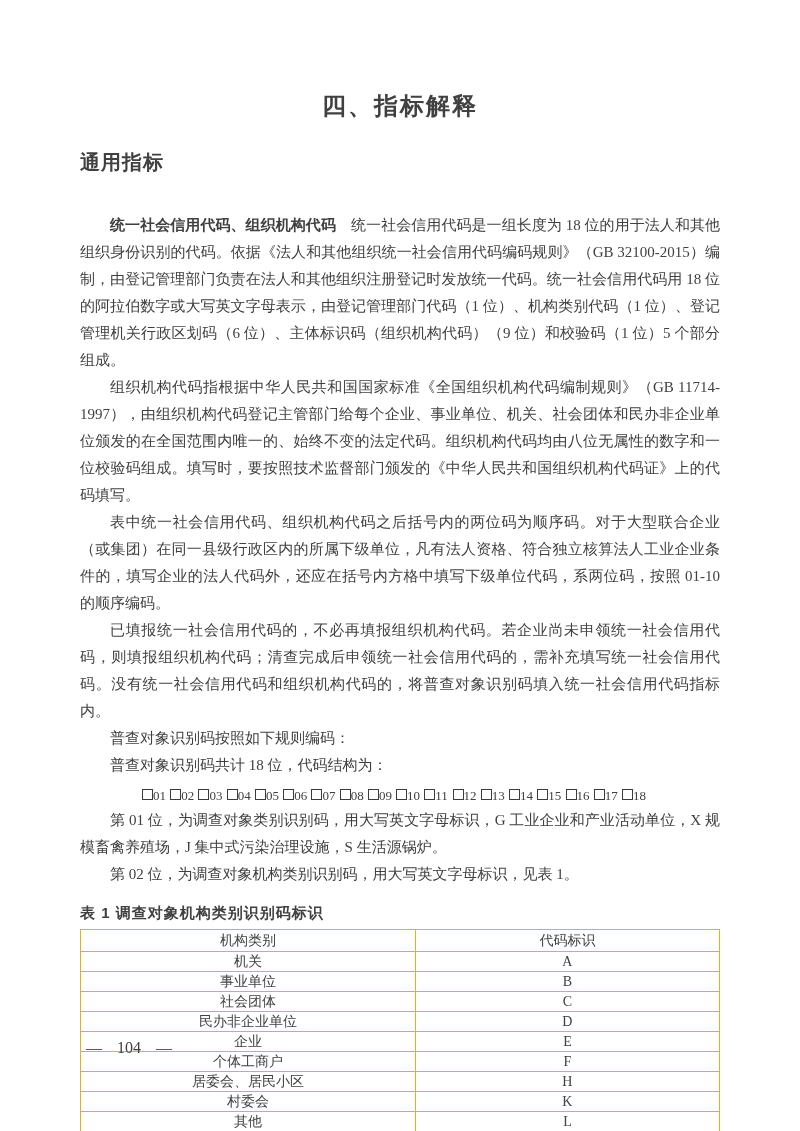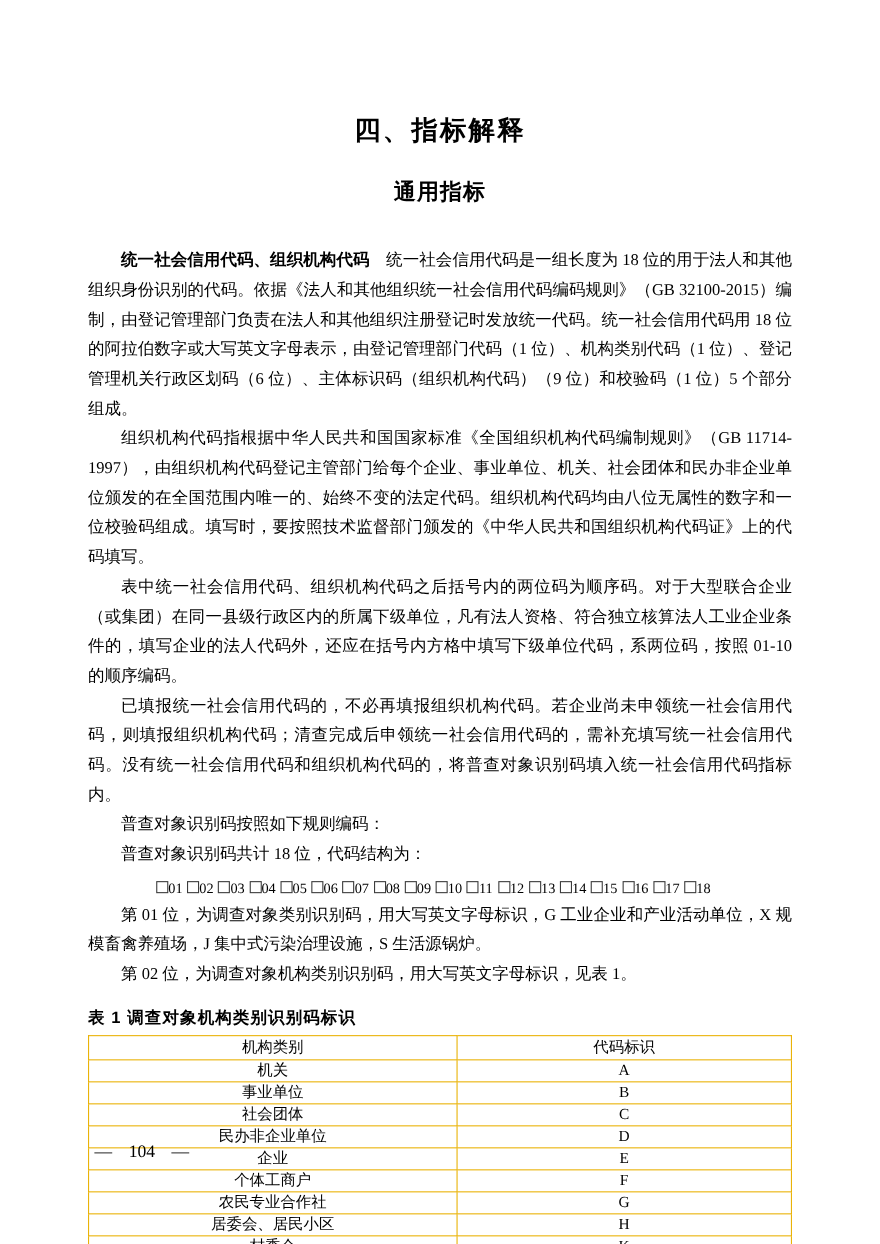--- a/index.html
+++ b/index.html
@@ -1,26 +1,26 @@
 <!DOCTYPE html>
 <html><head>
 <meta charset="utf-8">
 <style>
   html,body{margin:0;padding:0;background:#ffffff;}
   .page{
-    width:800px;height:1131px;position:relative;background:#ffffff;color:#000000;
-    box-sizing:border-box;padding:12px 80px;overflow:hidden;
+    width:800px;height:1131px;position:relative;background:#ffffff;color:#404040;
+    box-sizing:border-box;padding:0 80px;overflow:hidden;
     font-family:"Liberation Serif","DejaVu Serif",serif;
   }
   .sec-title{
     margin:90px 0 0;text-align:center;font-size:24px;font-weight:700;
     font-family:"Liberation Sans","DejaVu Sans",sans-serif;letter-spacing:2px;
   }
   .sub-title{
-    margin:27px 0 0;text-align:center;font-size:20px;font-weight:700;
+    margin:27px 0 0;text-align:left;font-size:20px;font-weight:700;
     font-family:"Liberation Sans","DejaVu Sans",sans-serif;letter-spacing:1px;
   }
   p.body{margin:0;font-size:15px;line-height:27px;text-align:justify;text-indent:2em;}
   p.first{margin-top:35px;}
   .lead{font-weight:700;font-family:"Liberation Sans","DejaVu Sans",sans-serif;}
   .code-row{display:flex;justify-content:space-between;width:506px;margin:5px 0 3px 62px;}
   .code-cell{display:flex;flex-direction:row;align-items:center;width:26px;}
   .box{width:11px;height:11px;border:1px solid #3c3c3c;background:#fff;box-sizing:border-box;}
   .num{font-size:13px;margin-top:4px;}
   .tbl-caption{
@@ -161,24 +161,20 @@
         </tr>
       <tr>
           <td>企业</td>
           <td>E</td>
         </tr>
       <tr>
           <td>个体工商户</td>
           <td>F</td>
         </tr>
       <tr>
-          <td>农民专业合作社</td>
-          <td>G</td>
-        </tr>
-      <tr>
           <td>居委会、居民小区</td>
           <td>H</td>
         </tr>
       <tr>
           <td>村委会</td>
           <td>K</td>
         </tr>
       <tr>
           <td>其他</td>
           <td>L</td>

